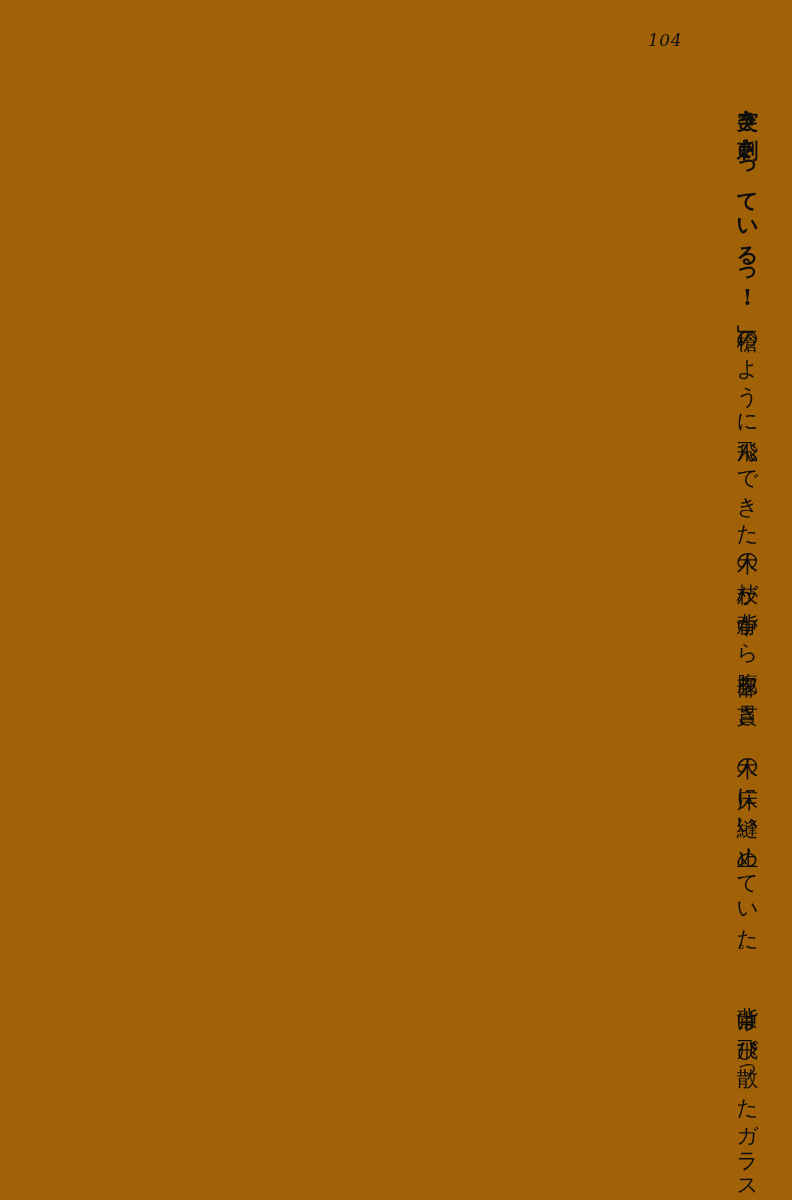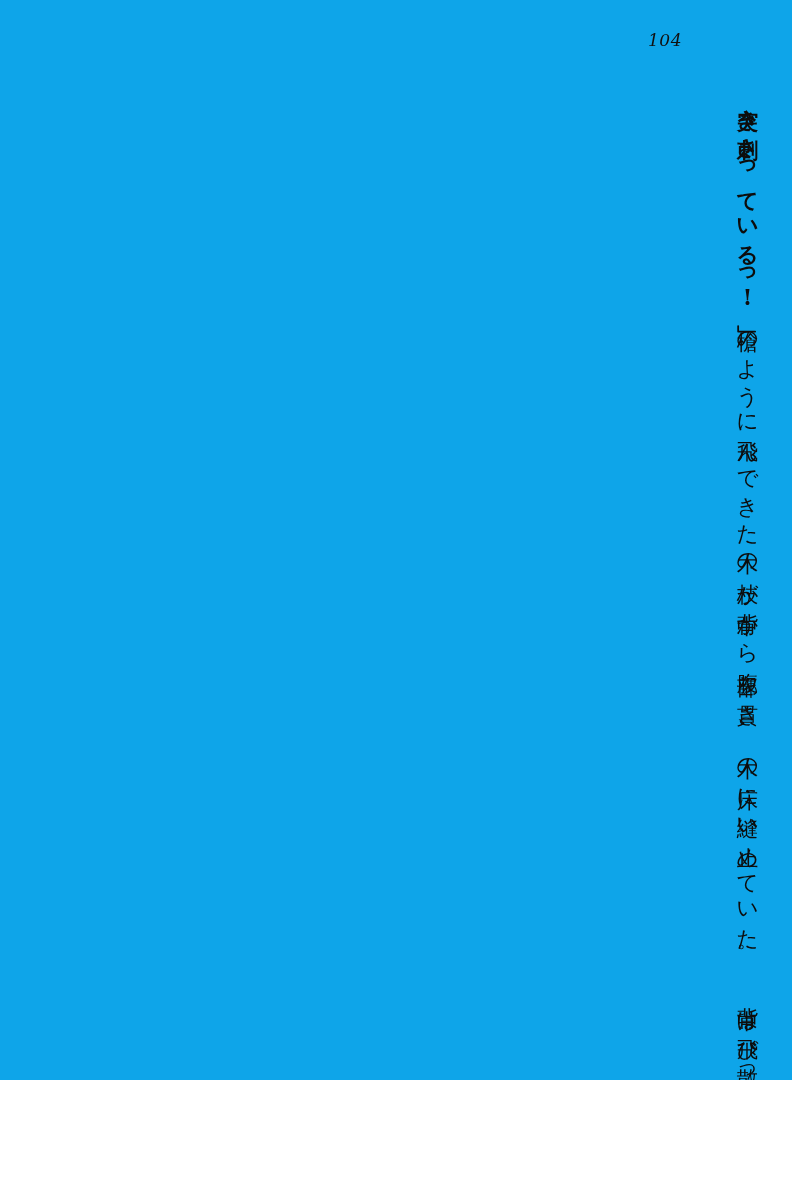--- a/index.html
+++ b/index.html
@@ -3,22 +3,22 @@
 <meta charset="utf-8">
 <style>
   html, body {
     margin: 0;
     padding: 0;
     background: #ffffff;
   }
   .page {
     position: relative;
     width: 792px;
-    height: 1080px;
-    background: #0ea5e9;
+    height: 1200px;
+    background: #a16207;
     overflow: hidden;
     font-family: "DejaVu Serif", "Liberation Serif", serif;
     color: #111111;
   }
   .page-number {
     position: absolute;
     top: 30px;
     right: 110px;
     font-size: 17px;
     font-style: italic;

